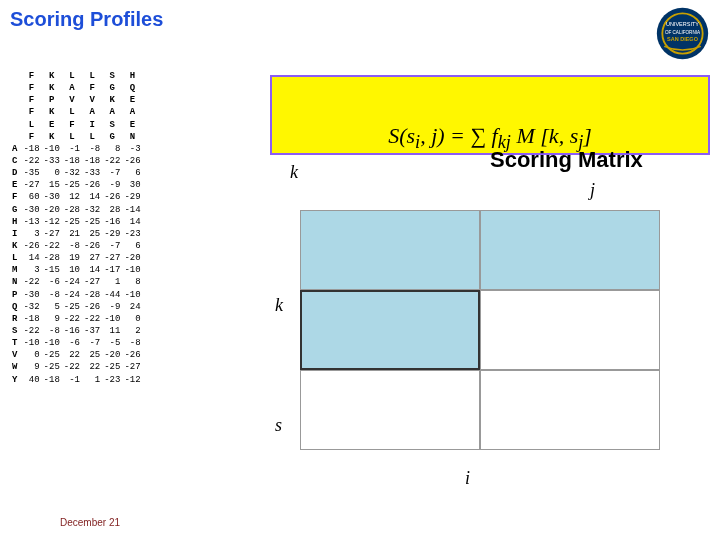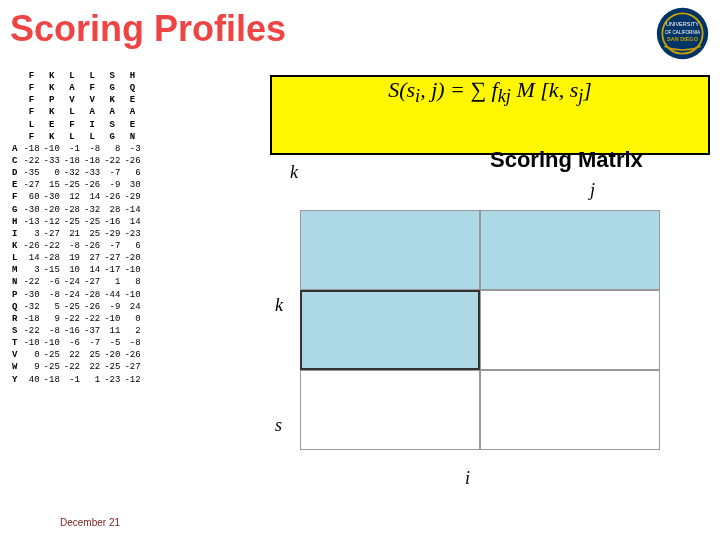--- a/index.html
+++ b/index.html
@@ -10,23 +10,23 @@
       background: #fff;
       font-family: Arial, sans-serif;
       overflow: hidden;
       position: relative;
     }
 
     #title {
       position: absolute;
       top: 8px;
       left: 10px;
-      font-size: 36px;
+      font-size: 20px;
       font-weight: bold;
-      color: #ef4444;
+      color: #1d4ed8;
     }
 
     #logo {
       position: absolute;
       top: 6px;
       right: 10px;
       width: 55px;
       height: 55px;
     }
 
@@ -64,23 +64,23 @@
     }
 
     
     #formula-box {
       position: absolute;
       top: 75px;
       left: 270px;
       width: 440px;
       height: 80px;
       background: #fff700;
-      border: 2px solid #000000;
+      border: 2px solid #8b5cf6;
       display: flex;
-      align-items: flex-start;
+      align-items: flex-end;
       justify-content: center;
     }
 
     #formula-text {
       font-size: 22px;
       font-style: italic;
       color: #000;
       font-family: 'Times New Roman', serif;
     }
 

